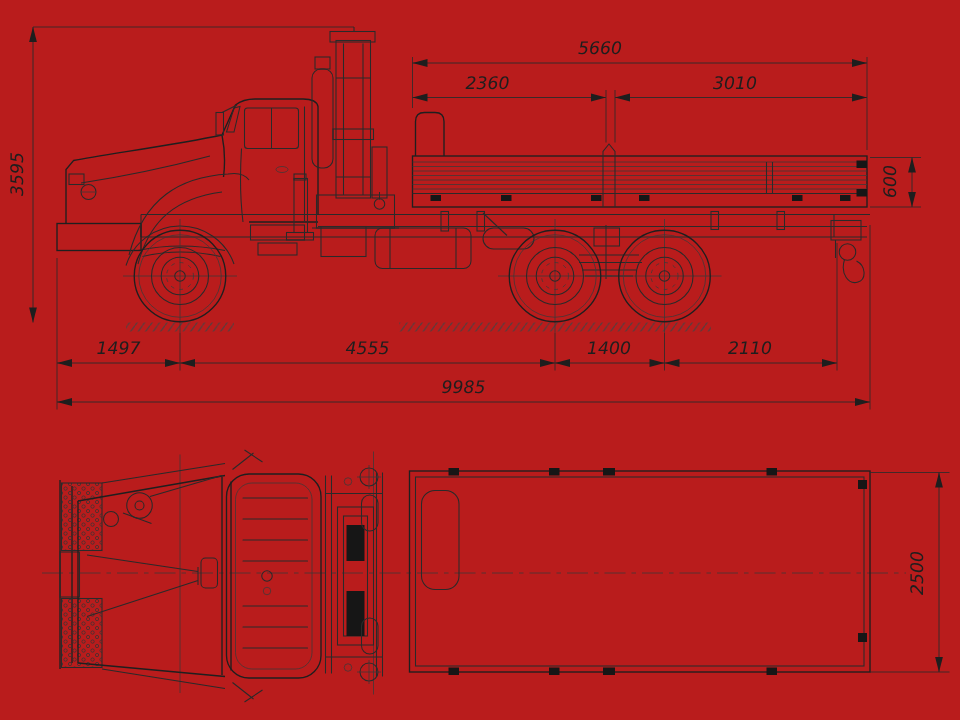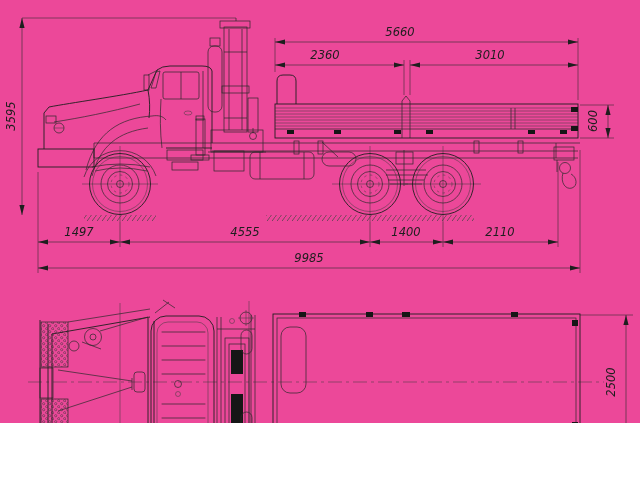--- a/index.html
+++ b/index.html
@@ -1,16 +1,16 @@
 <!DOCTYPE html>
 <html><head>
 <meta charset="utf-8">
 <style>
   html,body{margin:0;padding:0;background:#ffffff;}
-  .canvas{width:640px;height:423px;background:#ec4899;position:relative;overflow:hidden;
+  .canvas{width:640px;height:480px;background:#b91c1c;position:relative;overflow:hidden;
           font-family:"DejaVu Sans",sans-serif;}
   svg{display:block;}
   .dim{font:italic 11.5px "DejaVu Sans",sans-serif;fill:#1e1e1e;text-anchor:middle;}
   .body-line{stroke:#1f1f1f;stroke-width:0.9;fill:none;}
   .detail-line{stroke:#2a2a2a;stroke-width:0.7;fill:none;}
   .thin-line{stroke:#3a3a3a;stroke-width:0.5;fill:none;}
   .dim-line{stroke:#2b2b2b;stroke-width:0.6;fill:none;}
   .ext-line{stroke:#2b2b2b;stroke-width:0.55;fill:none;}
   .blackfill{fill:#161616;stroke:none;}
 </style>

